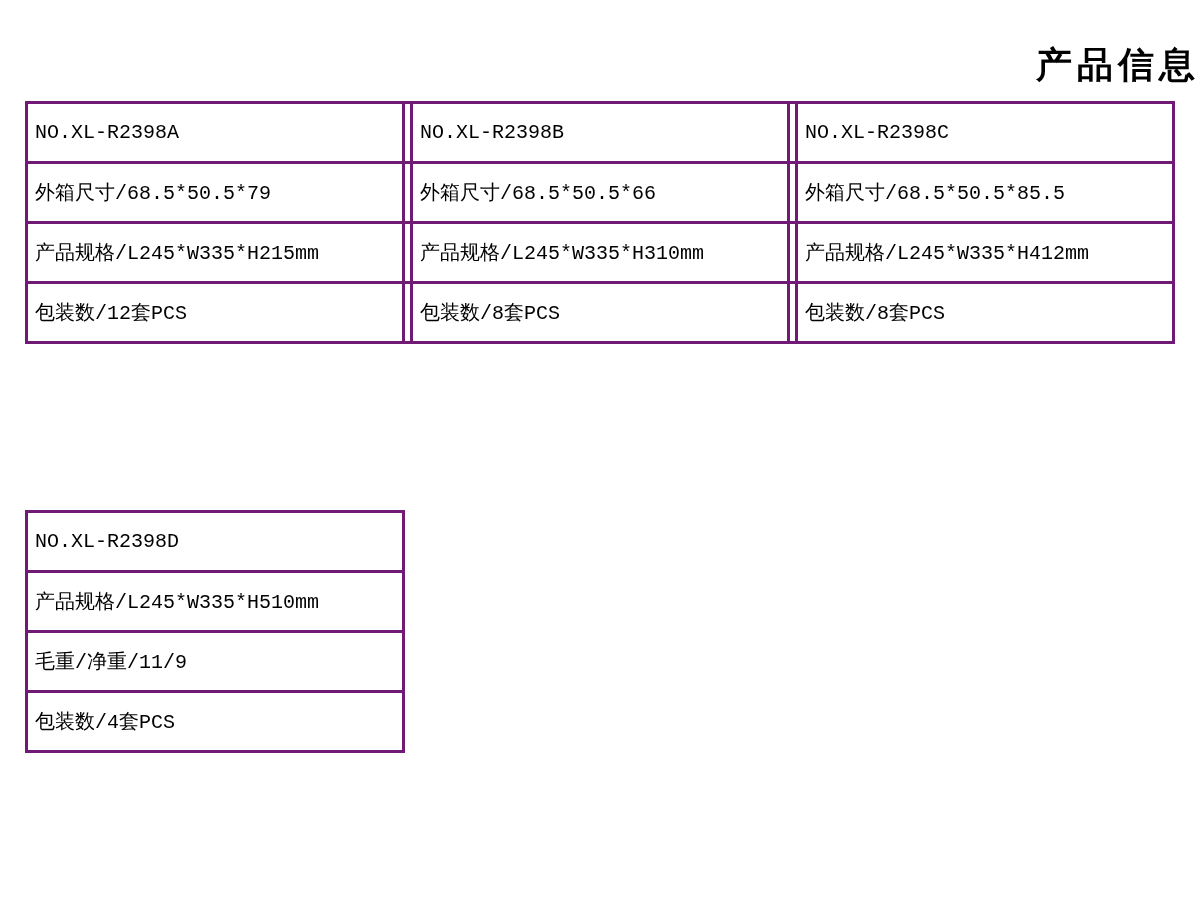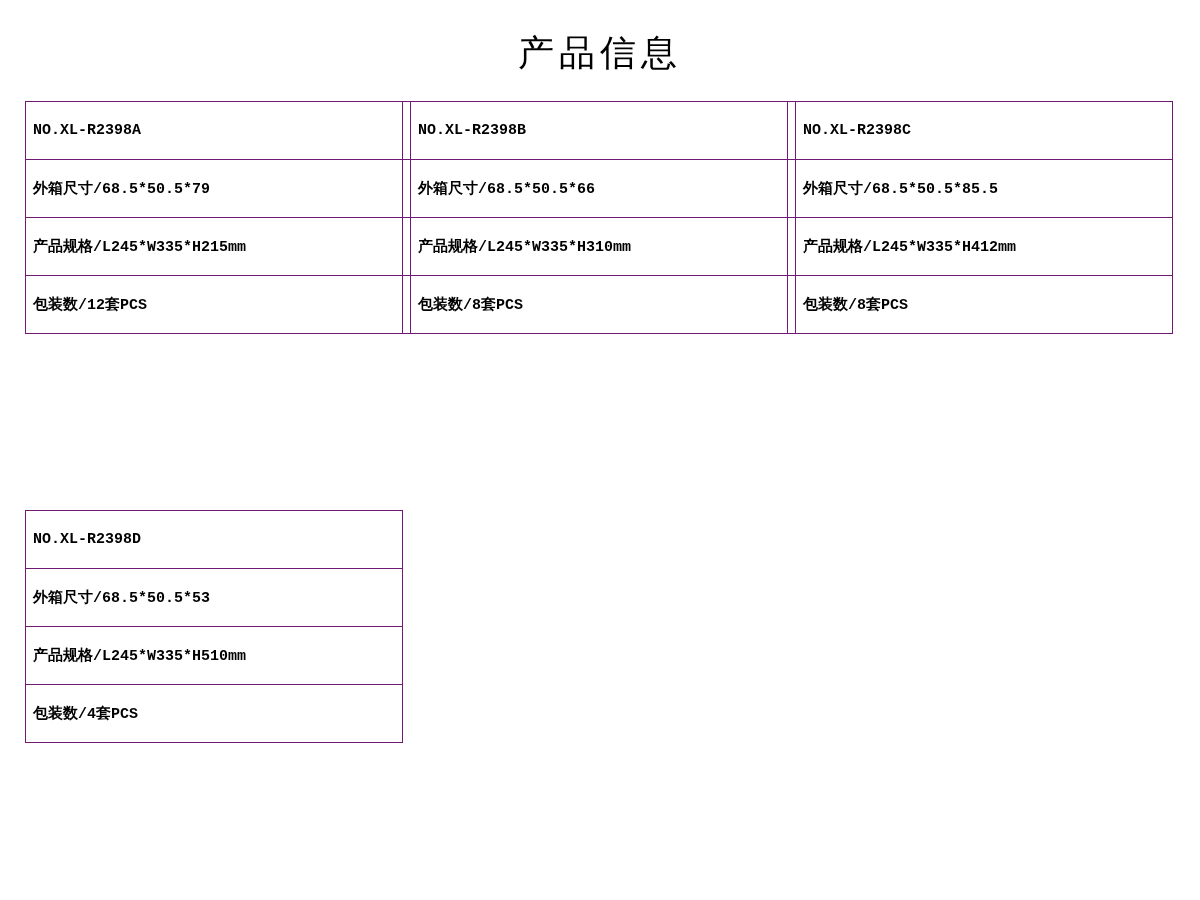--- a/index.html
+++ b/index.html
@@ -9,52 +9,52 @@
   }
   body {
     width: 1200px;
     height: 900px;
     position: relative;
     color: #000000;
     font-family: "Liberation Mono", "DejaVu Sans Mono", monospace;
   }
   .page-title {
     position: absolute;
-    top: 32px;
+    top: 44px;
     left: 0;
     width: 100%;
-    text-align: center;
+    text-align: right;
     font-family: "Liberation Sans", "DejaVu Sans", sans-serif;
     font-size: 36px;
-    font-weight: normal;
+    font-weight: bold;
     letter-spacing: 5px;
     line-height: 1.15;
   }
   table {
     border-collapse: collapse;
     table-layout: fixed;
   }
   .top-table {
     position: absolute;
     left: 25px;
     top: 101px;
   }
   .bottom-table {
     position: absolute;
     left: 25px;
     top: 510px;
   }
   col.content { width: 377px; }
   col.spacer  { width: 8px; }
   td {
-    border: 1px solid #701a75;
+    border: 3px solid #701a75;
     height: 57px;
     padding: 0 4px 0 7px;
-    font-size: 15px;
-    font-weight: bold;
+    font-size: 20px;
+    font-weight: normal;
     vertical-align: middle;
     white-space: nowrap;
     overflow: hidden;
   }
   td.spacer-cell { padding: 0; }
 </style>
 </head>
 <body>
 
 <div class="page-title">产品信息</div>
@@ -101,22 +101,22 @@
 
 <table class="bottom-table">
   <colgroup>
     <col class="content">
   </colgroup>
   <tbody>
     <tr>
       <td>NO.XL-R2398D</td>
     </tr>
     <tr>
-      <td>外箱尺寸/68.5*50.5*53</td>
+      <td>产品规格/L245*W335*H510mm</td>
     </tr>
     <tr>
-      <td>产品规格/L245*W335*H510mm</td>
+      <td>毛重/净重/11/9</td>
     </tr>
     <tr>
       <td>包装数/4套PCS</td>
     </tr>
   </tbody>
 </table>
 
 </body></html>

